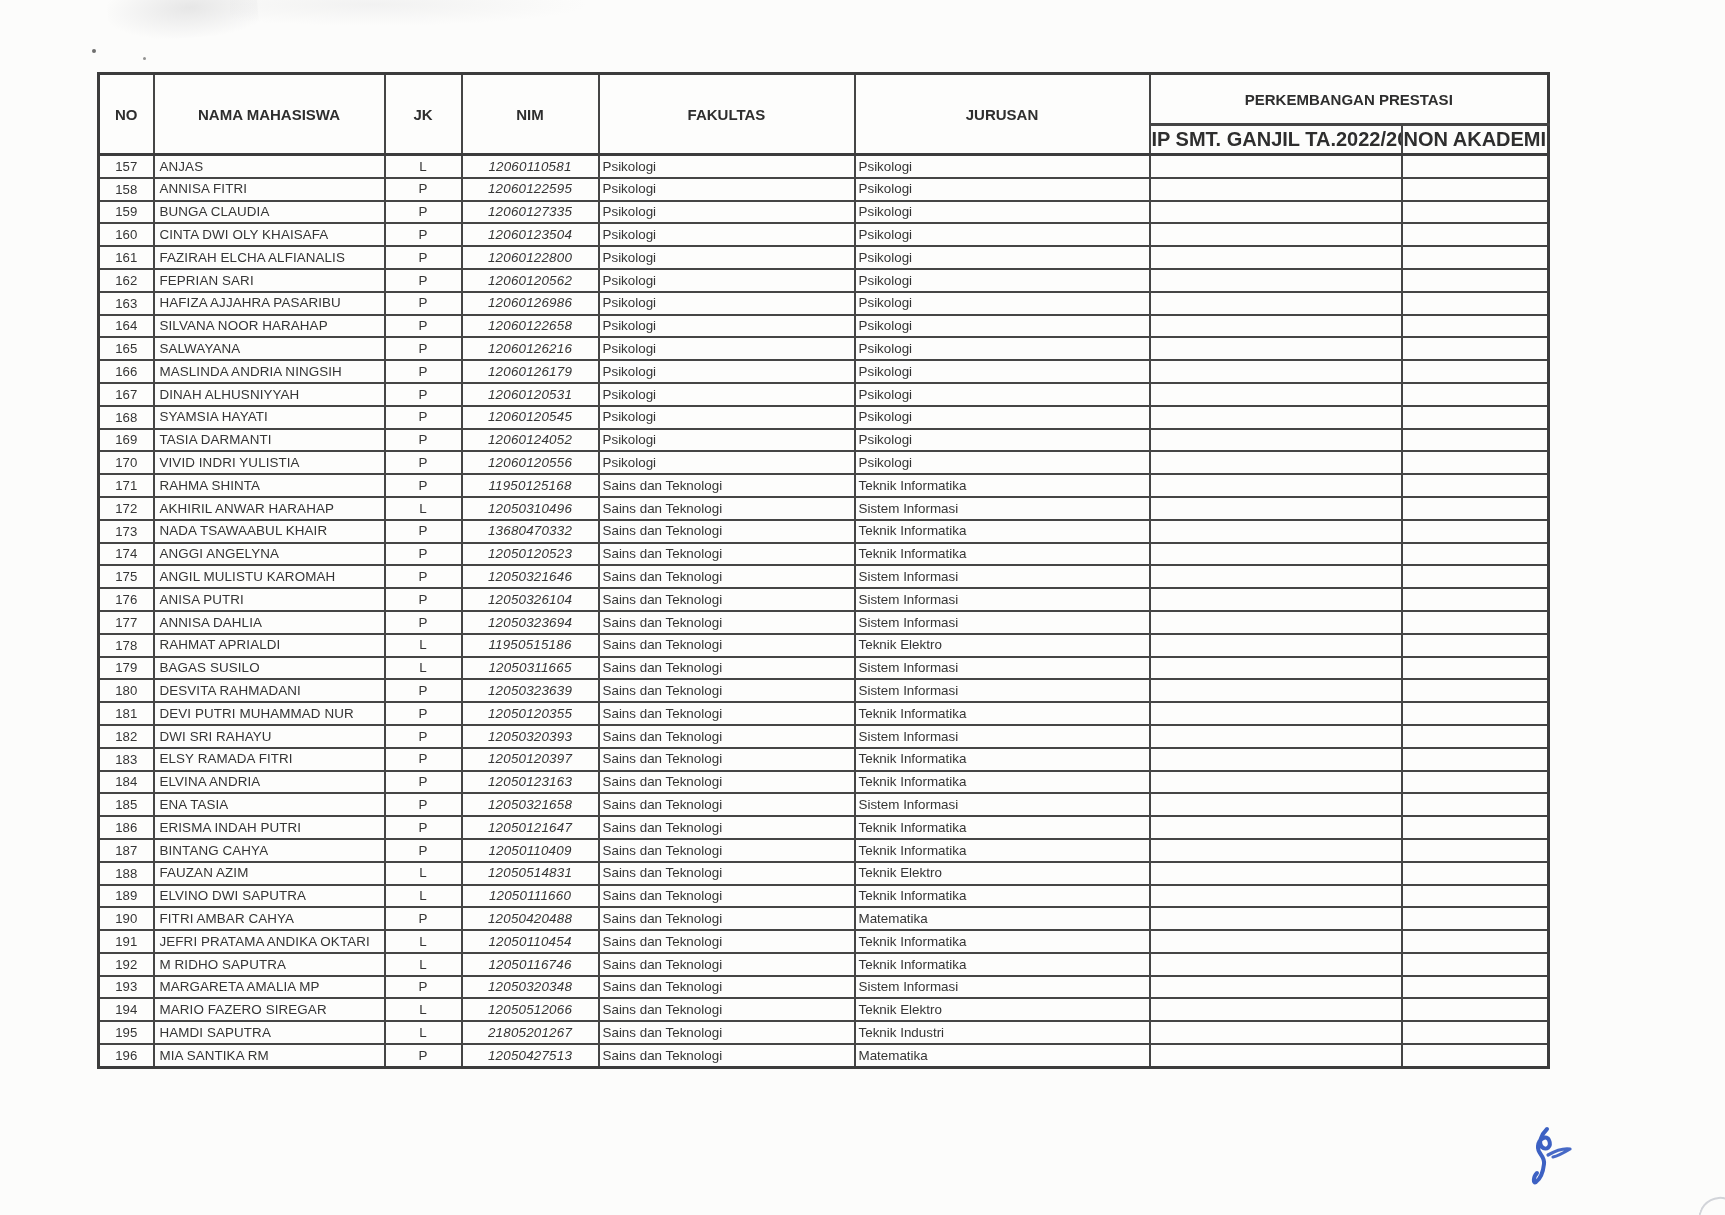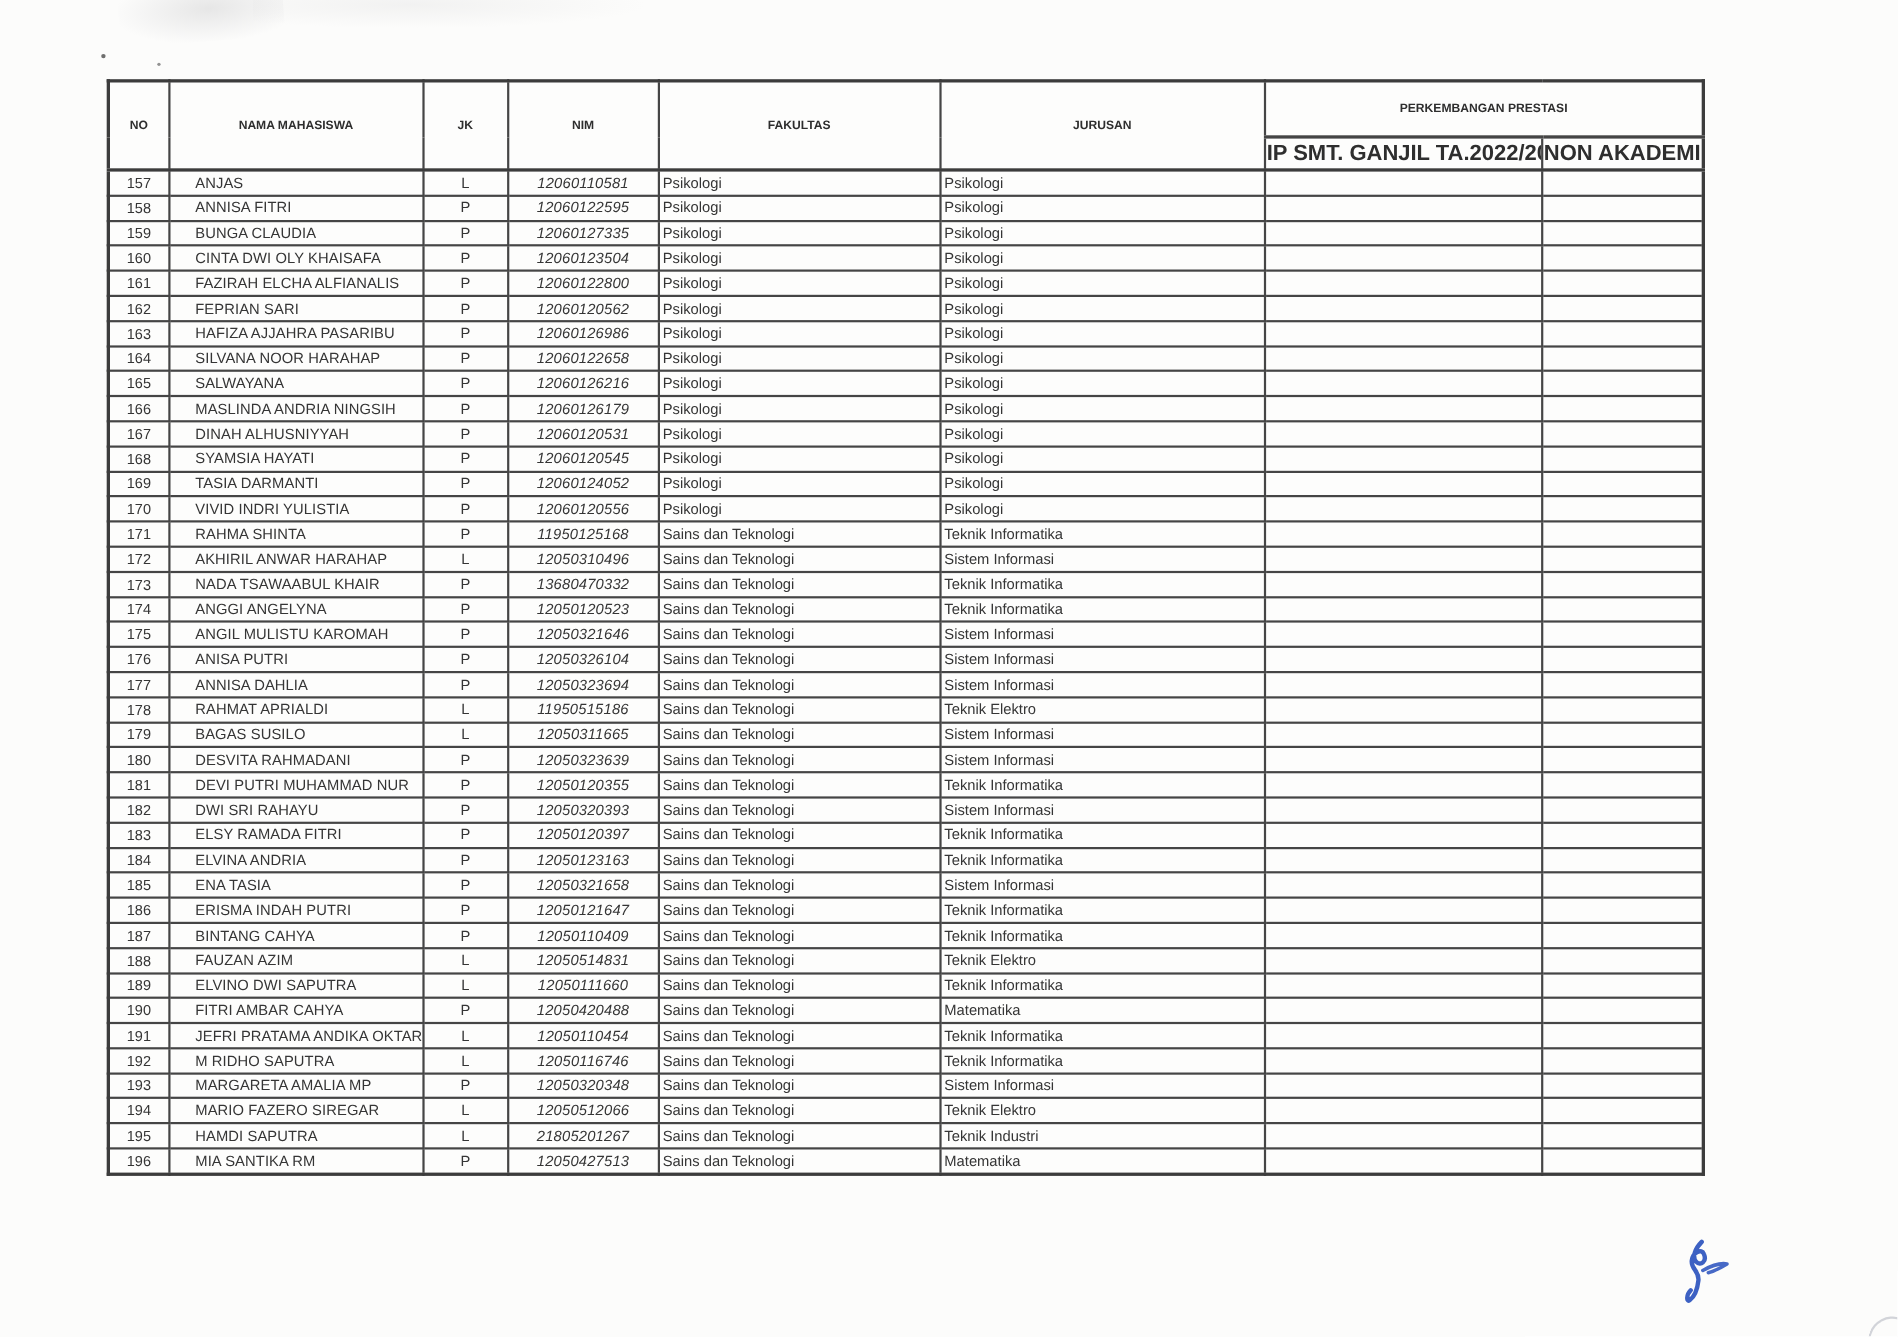--- a/index.html
+++ b/index.html
@@ -36,36 +36,36 @@
     width:1450px;
     border-collapse:collapse;table-layout:fixed;
     background:#fdfdfc;
   }
   table.roster th, table.roster td{
     border:2px solid #454545;
     overflow:hidden;white-space:nowrap;
   }
   table.roster{border:3px solid #3c3c3c;}
   thead th{
-    font-weight:bold;font-size:11px;color:#2e2e2e;
+    font-weight:bold;font-size:15px;color:#2e2e2e;
     text-align:center;vertical-align:middle;
     background:#fdfdfc;
   }
   thead tr.h1 th{height:46px;}
   thead tr.h2 th{height:25px;font-size:20px;border-top-width:3px;}
   thead th.rspan{height:73px;text-align:center;}
   thead{border-bottom:3px solid #3c3c3c;}
   tbody td{
     height:20.8px;
     font-size:13.4px;color:#353535;
     padding:0 3px;vertical-align:middle;
     line-height:1;
   }
   td.c-no{text-align:center;font-size:13.2px;margin-top:20px;}
-  td.c-nama{text-align:left;padding-left:23px;letter-spacing:0.1px;}
+  td.c-nama{text-align:left;padding-left:5px;letter-spacing:0.1px;}
   td.c-jk{text-align:center;}
   td.c-nim{text-align:center;letter-spacing:0.2px;font-style:italic;}
   td.c-fakultas, td.c-jurusan{text-align:left;padding-left:3px;}
   
   .pen-mark{position:absolute;left:1518px;top:1126px;}
 </style>
 </head>
 <body>
 
 <div class="page">

